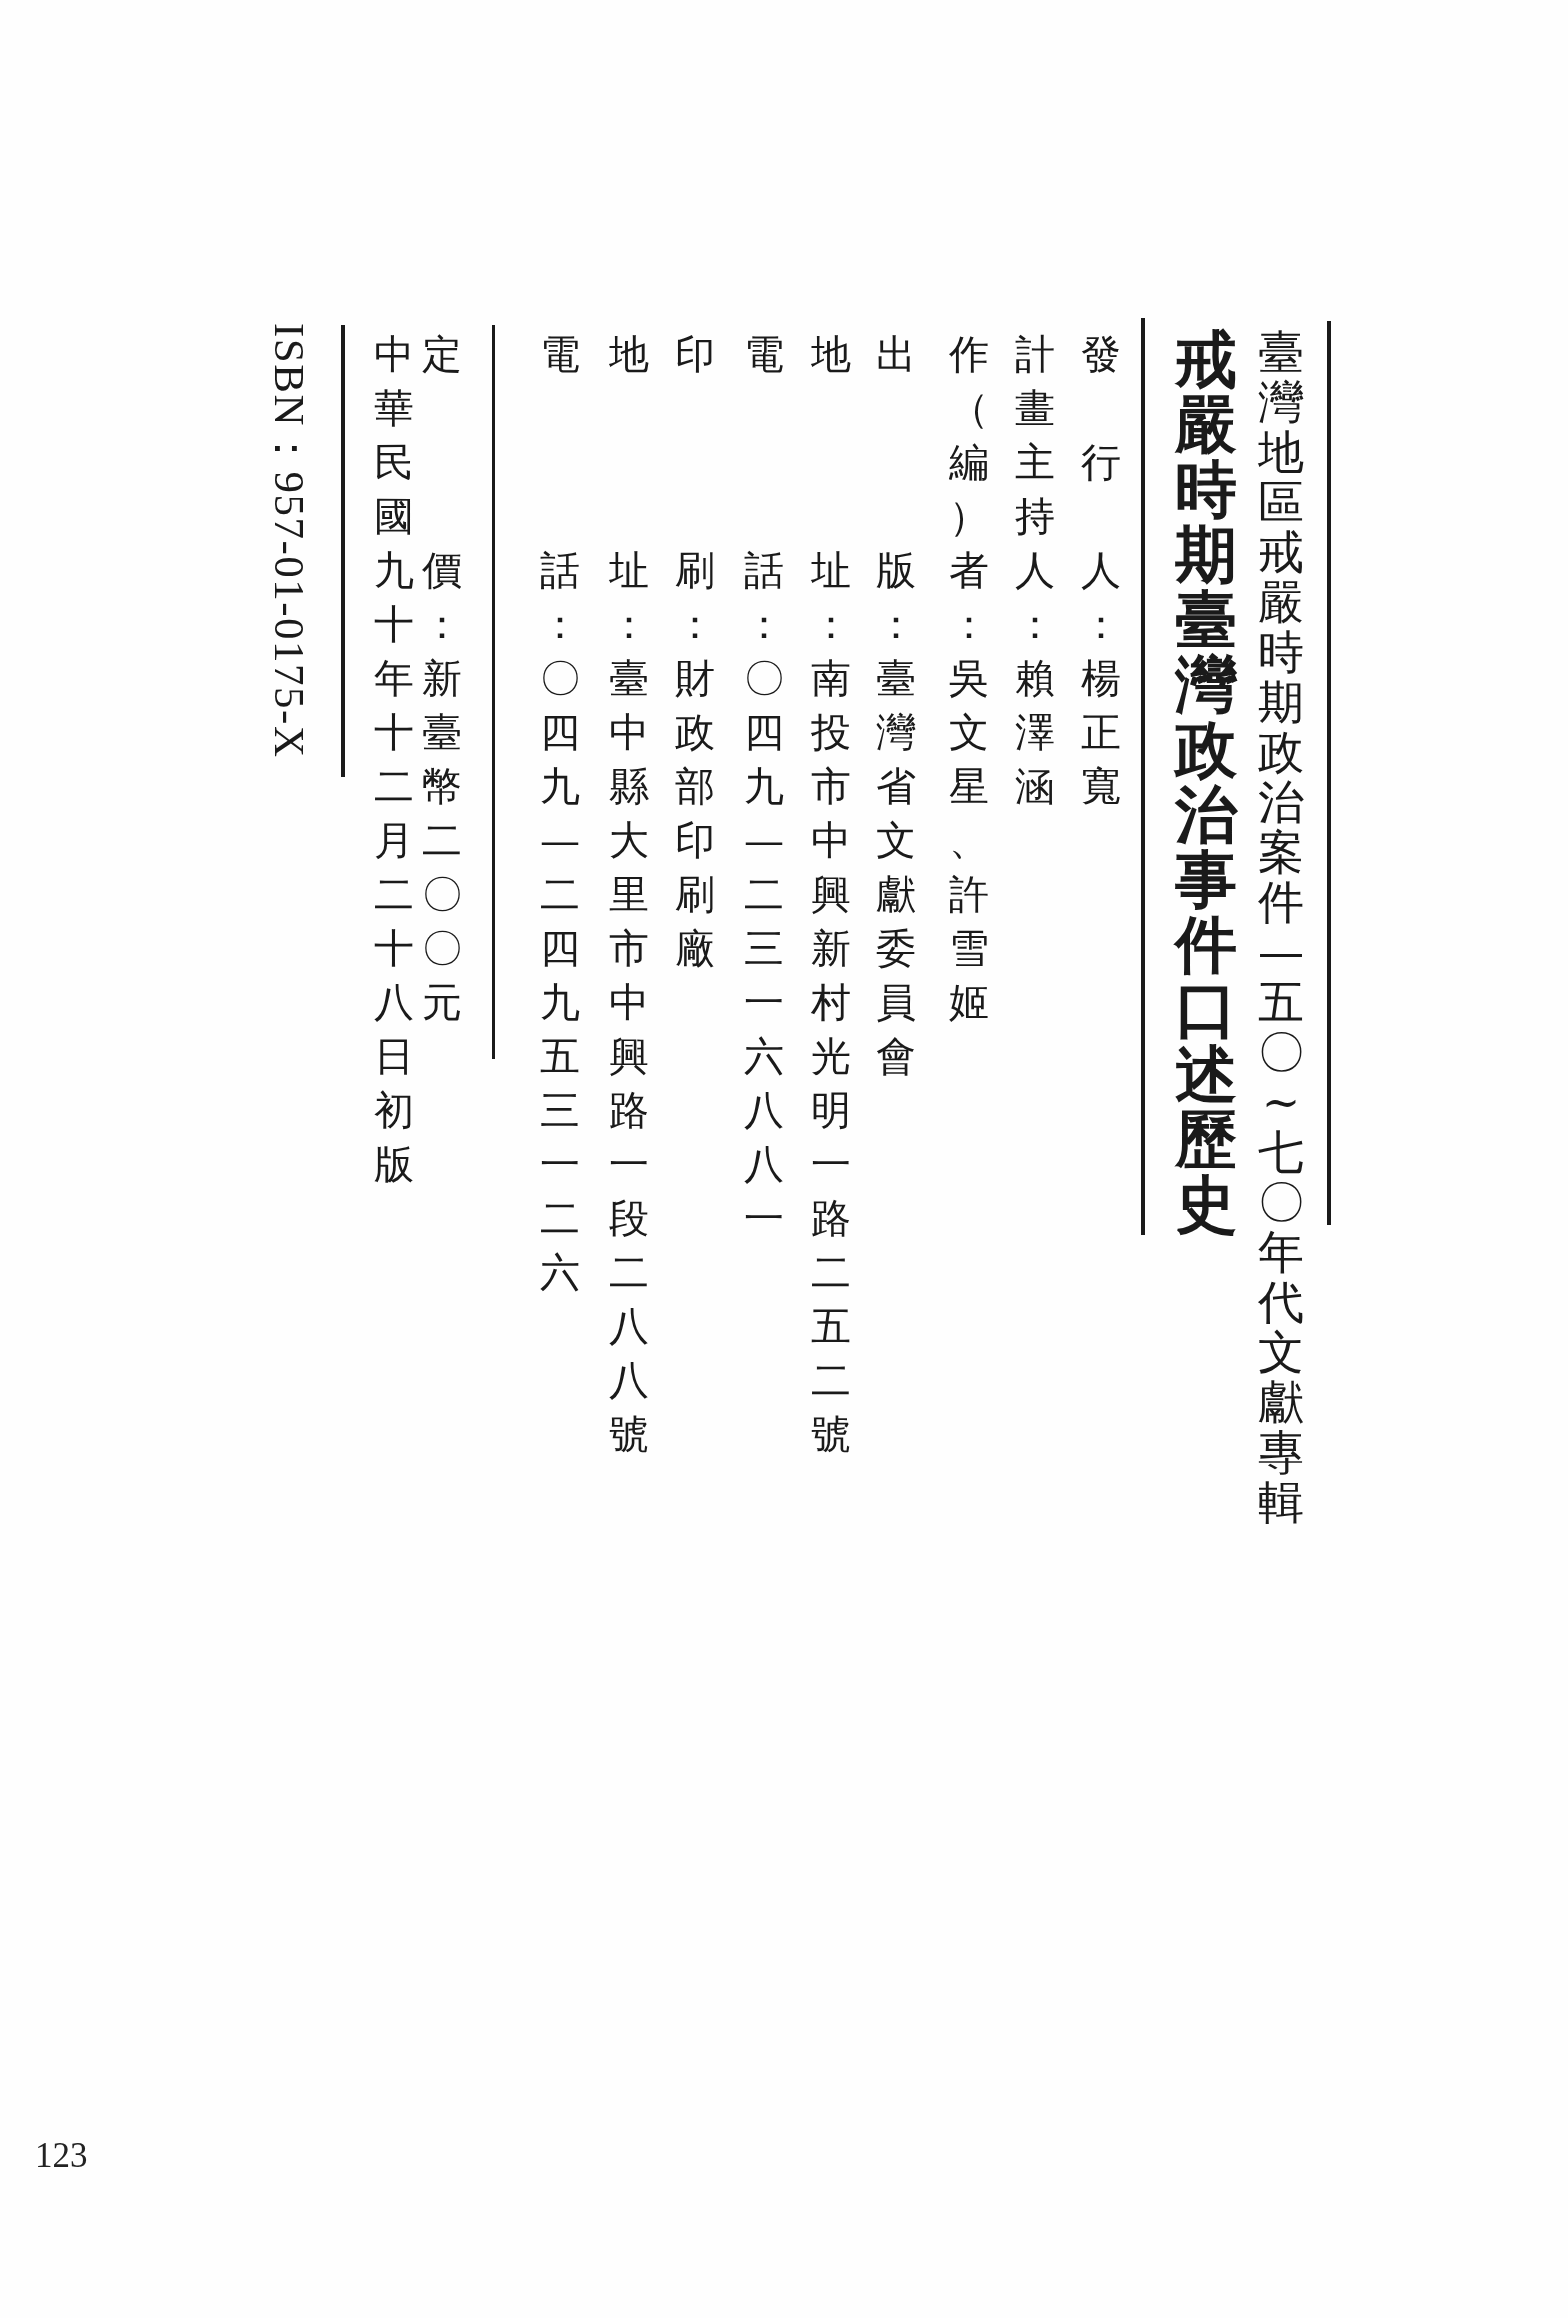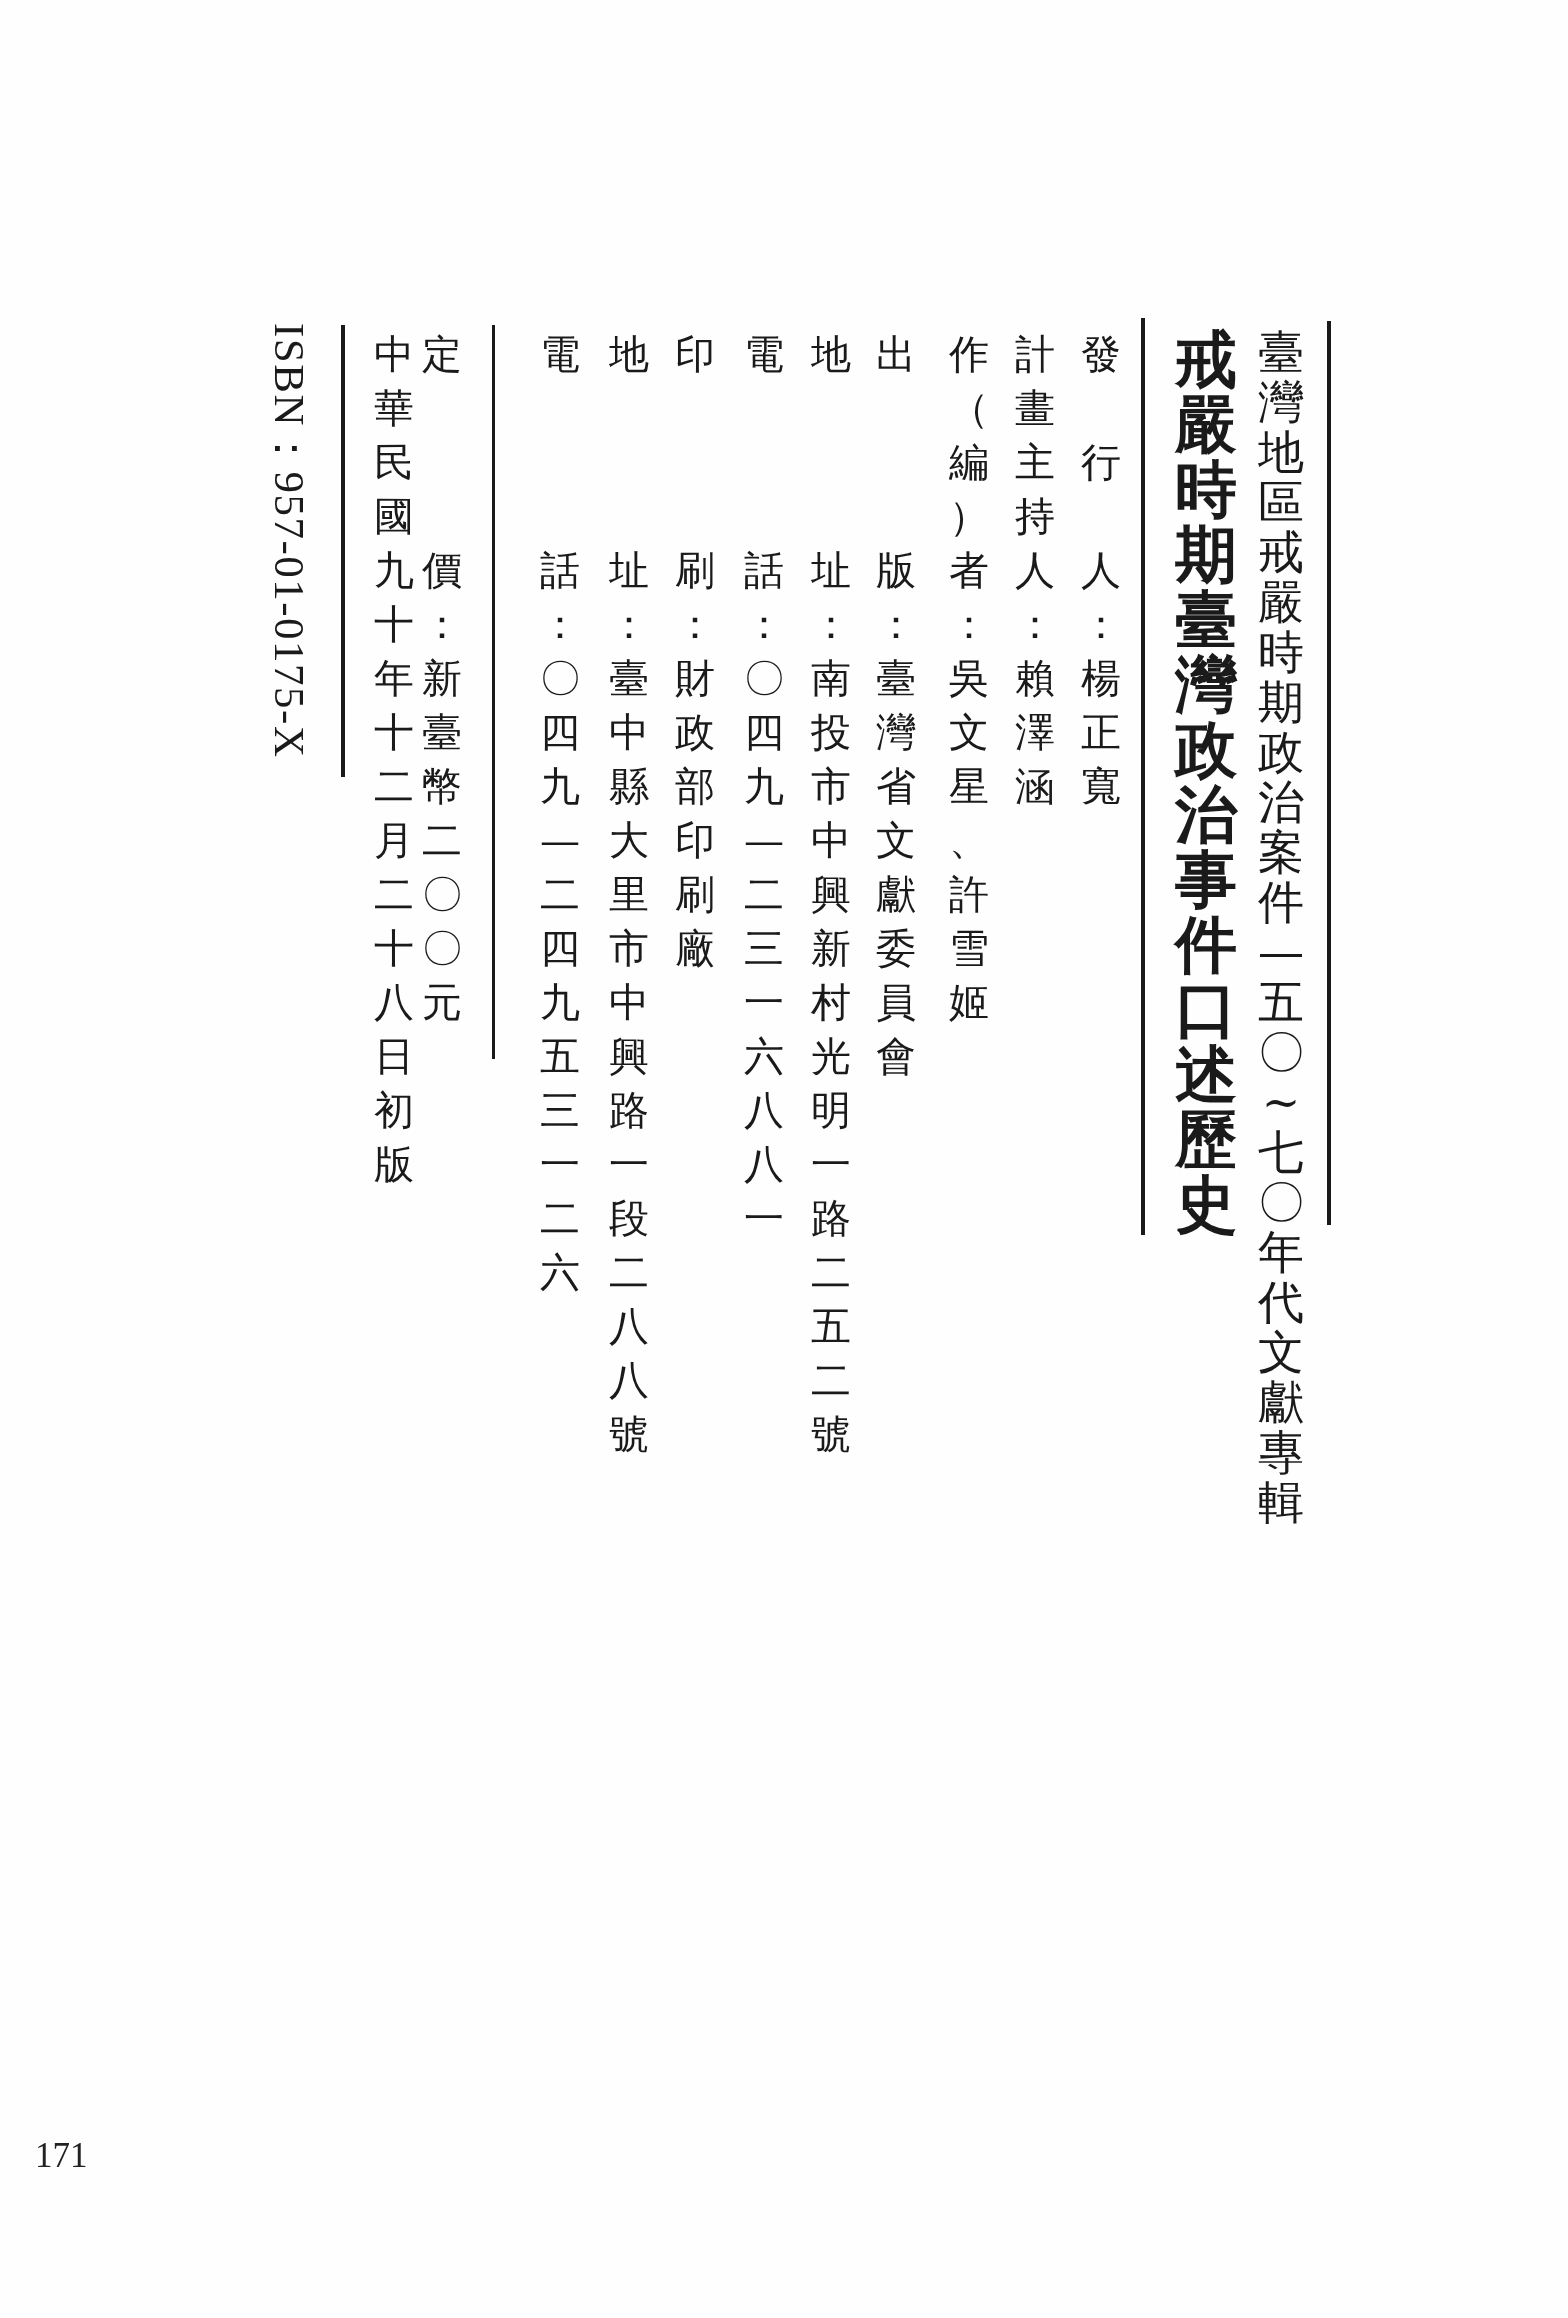--- a/index.html
+++ b/index.html
@@ -308,15 +308,15 @@
         <span class="ch">十</span>
         <span class="ch">八</span>
         <span class="ch">日</span>
         <span class="ch">初</span>
         <span class="ch">版</span>
       </div>
     </div>
 
   <div class="isbn">ISBN：957-01-0175-X</div>
 
-  <div class="pagenum">171</div>
+  <div class="pagenum">123</div>
 </div>
 
 
 </body></html>

